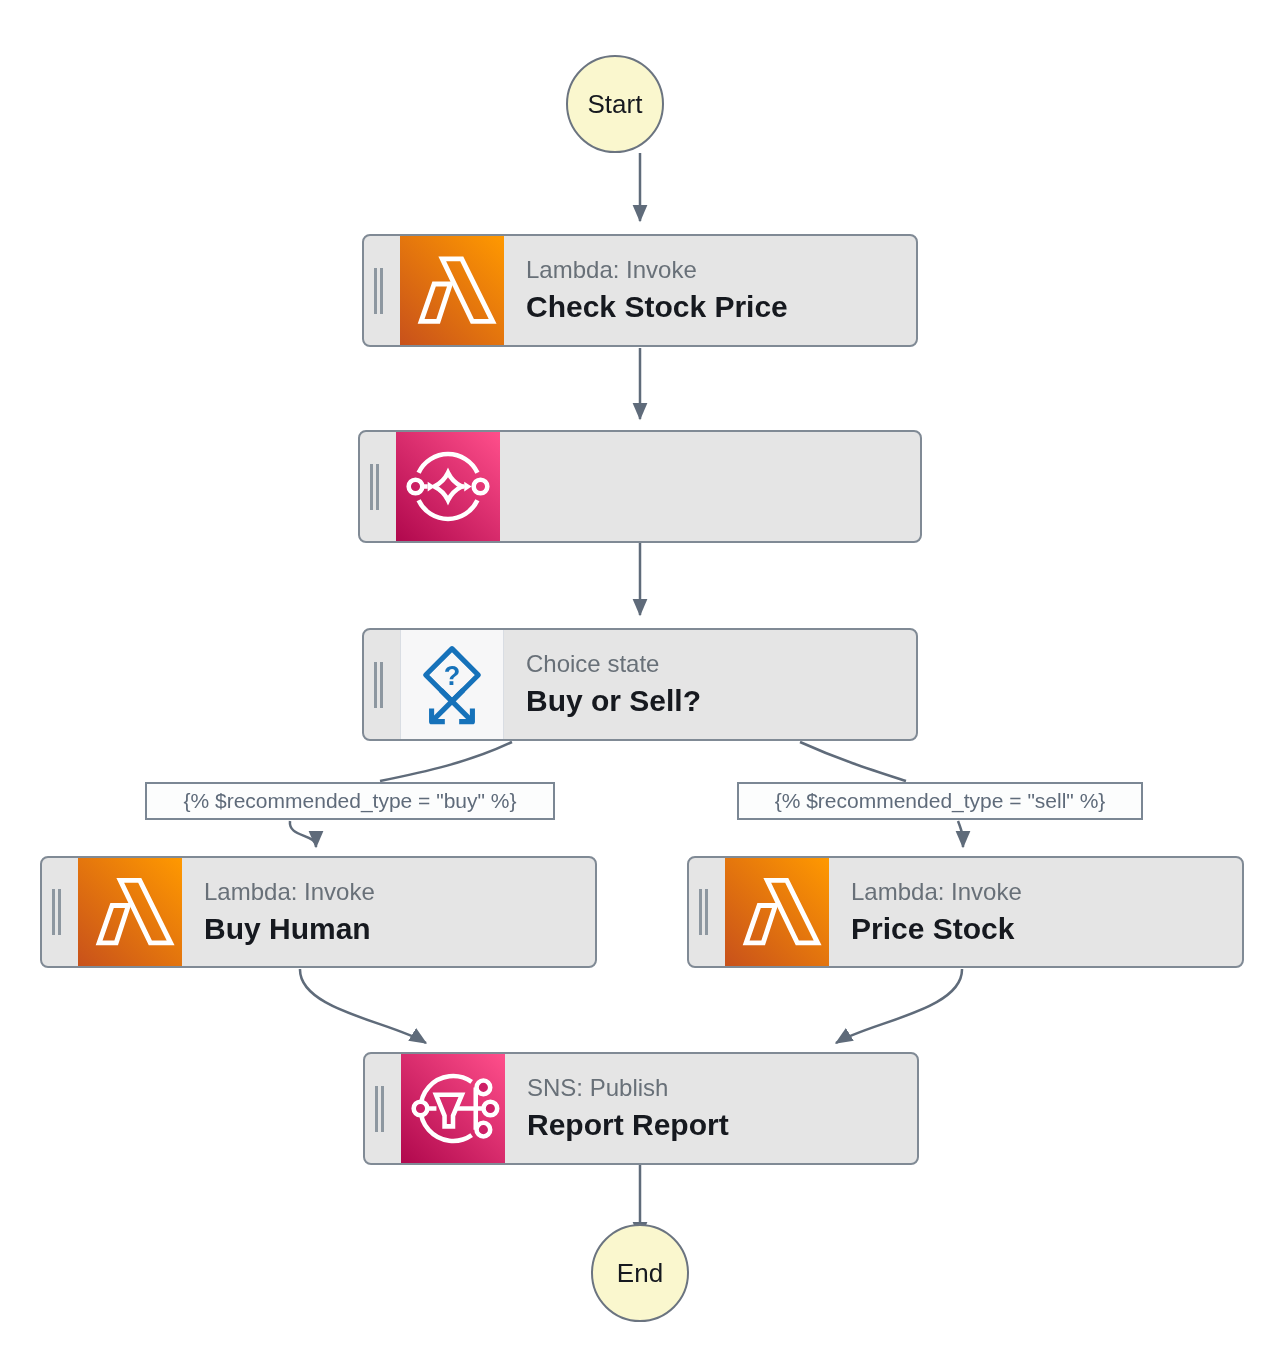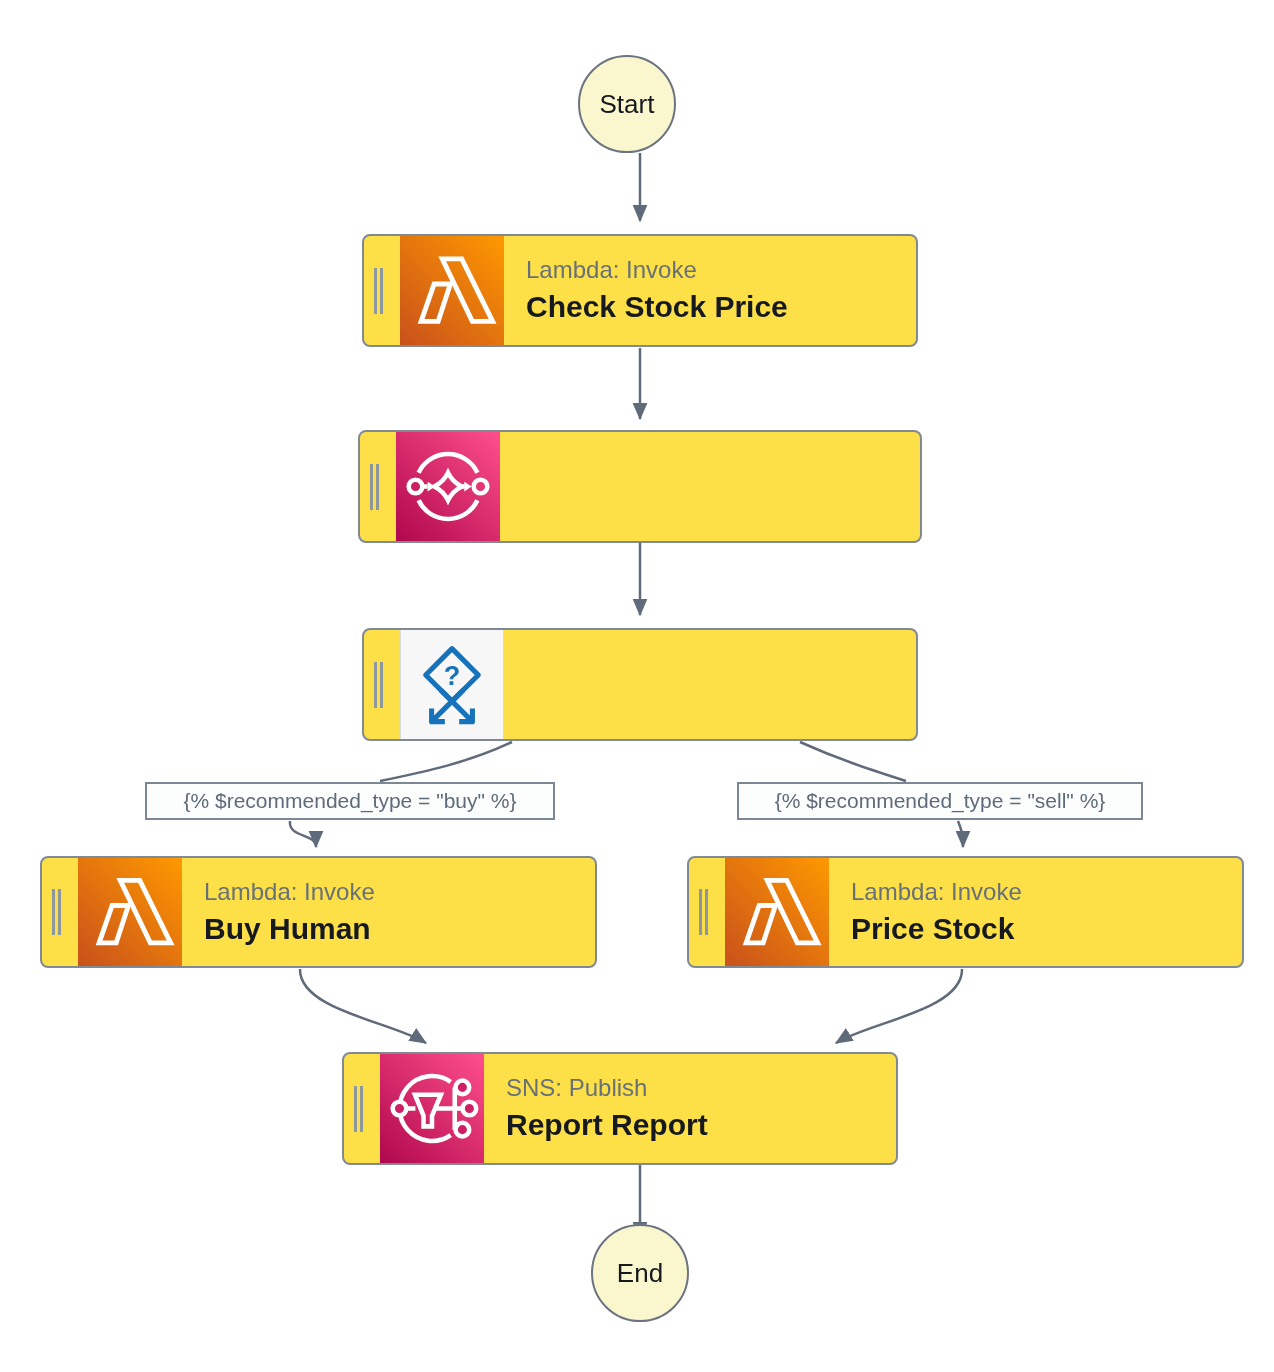--- a/index.html
+++ b/index.html
@@ -22,21 +22,21 @@
   .arrowfill{fill:var(--edge-gray);}
 
   .terminal{
     position:absolute;width:98px;height:98px;border-radius:50%;
     background:var(--terminal-fill);border:2px solid #6B7480;box-sizing:border-box;
     display:flex;align-items:center;justify-content:center;
     font-size:26px;font-weight:500;color:var(--title-dark);
   }
 
   .node{
-    position:absolute;background:#fde047;border:2px solid var(--node-border);
+    position:absolute;background:#e5e5e5;border:2px solid var(--node-border);
     border-radius:8px;box-sizing:border-box;display:flex;align-items:stretch;overflow:hidden;
   }
   .handle{
     width:36px;flex:0 0 36px;display:flex;align-items:center;
     padding-left:10px;box-sizing:border-box;gap:3px;cursor:grab;
   }
   .handle i{display:block;width:3px;height:46px;background:#8D97A0;}
   .iconcell{
     width:104px;flex:0 0 104px;display:flex;align-items:center;justify-content:center;
   }
@@ -72,21 +72,21 @@
     <path class="edge" d="M640 543 L640 615" marker-end="url(#ah)"></path>
     <path class="edge" d="M512 742 C470 762 425 772 380 781"></path>
     <path class="edge" d="M800 742 C840 760 872 770 906 781"></path>
     <path class="edge" d="M290 821 C288 838 316 833 316 847" marker-end="url(#ah)"></path>
     <path class="edge" d="M958 821 C963 834 963 836 963 847" marker-end="url(#ah)"></path>
     <path class="edge" d="M300 969 C299 1010 392 1022 426 1043" marker-end="url(#ah)"></path>
     <path class="edge" d="M962 969 C963 1010 870 1022 836 1043" marker-end="url(#ah)"></path>
     <path class="edge" d="M640 1165 L640 1238" marker-end="url(#ah)"></path>
   </svg>
 
-  <div class="terminal" style="left:578px;top:55px">Start</div>
+  <div class="terminal" style="left:566px;top:55px">Start</div>
 
   <div class="node" style="left:362px;top:234px;width:556px;height:113px">
     <div class="handle">
         <i></i>
         <i></i>
       </div>
     <div class="iconcell icon-lambda">
       <svg viewBox="0 0 64 64">
         <g fill="none" stroke="#ffffff" stroke-width="3" stroke-linejoin="miter">
           <path d="M26 12.5 H38 L57 51 H44.5 Z"></path>
@@ -134,20 +134,24 @@
         <g fill="none" stroke="#1672BA" stroke-width="3.2" stroke-linejoin="round">
           <path d="M32 9.5 L48.5 26 L32 42.5 L15.5 26 Z"></path>
           <path d="M25 35.5 L44.5 55"></path>
           <path d="M39 35.5 L19.5 55"></path>
           <path d="M44.8 47 V55.3 H36.5"></path>
           <path d="M19.2 47 V55.3 H27.5"></path>
         </g>
         <text x="32" y="32" text-anchor="middle" font-family="Liberation Sans, sans-serif" font-size="17" font-weight="700" fill="#1672BA">?</text>
       </svg>
     </div>
+    <div class="nodetext">
+      <div class="service">Choice state</div>
+      <div class="title">Buy or Sell?</div>
+    </div>
   </div>
 
   <div class="cond" style="left:145px;top:782px;width:410px;height:38px">{% $recommended_type = "buy" %}</div>
   <div class="cond" style="left:737px;top:782px;width:406px;height:38px">{% $recommended_type = "sell" %}</div>
 
   <div class="node" style="left:40px;top:856px;width:557px;height:112px">
     <div class="handle">
         <i></i>
         <i></i>
       </div>
@@ -177,21 +181,21 @@
           <path d="M21 28 H31 L23.5 51 H13 Z"></path>
         </g>
       </svg>
     </div>
     <div class="nodetext">
       <div class="service">Lambda: Invoke</div>
       <div class="title">Price Stock</div>
     </div>
   </div>
 
-  <div class="node" style="left:342px;top:1052px;width:556px;height:113px">
+  <div class="node" style="left:363px;top:1052px;width:556px;height:113px">
     <div class="handle">
         <i></i>
         <i></i>
       </div>
     <div class="iconcell icon-pink">
       <svg viewBox="0 0 64 64">
         <g fill="none" stroke="#ffffff" stroke-width="2.8">
           <path d="M43.5 15.6 A20 20 0 1 0 43.5 48.4"></path>
           <path d="M16.2 32 H21.8"></path>
           <path d="M34.5 32 H50.8"></path>

